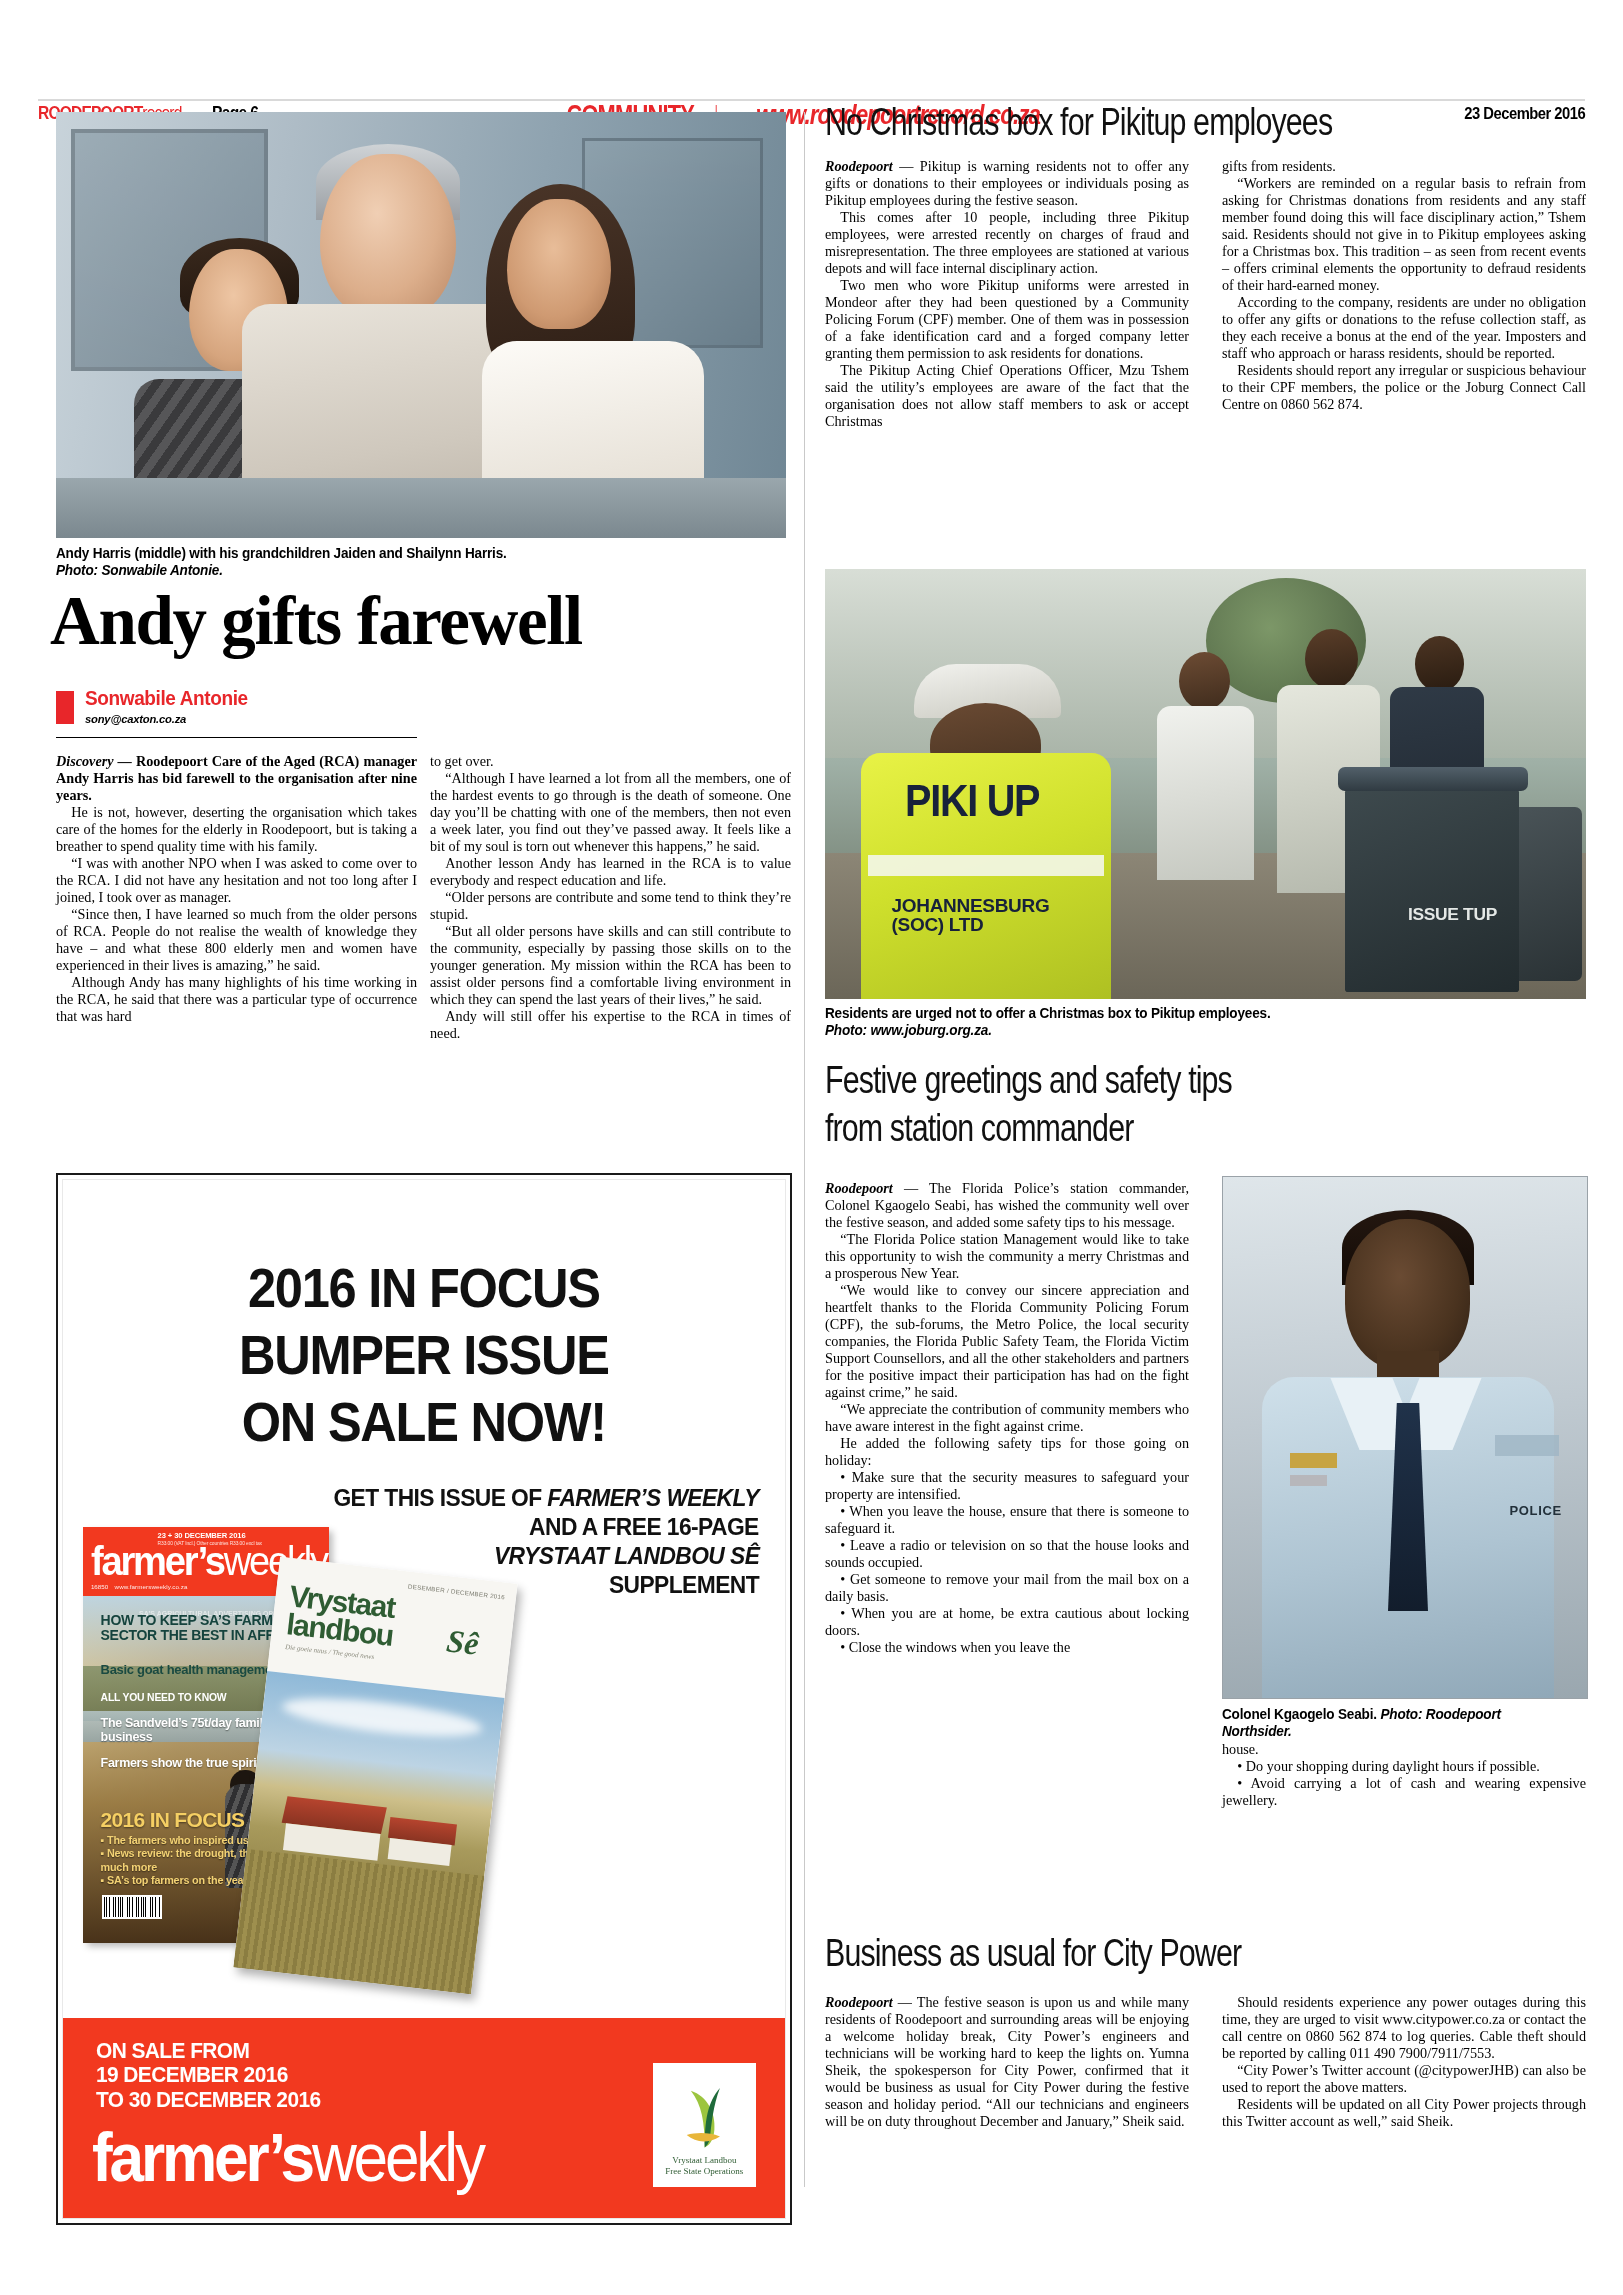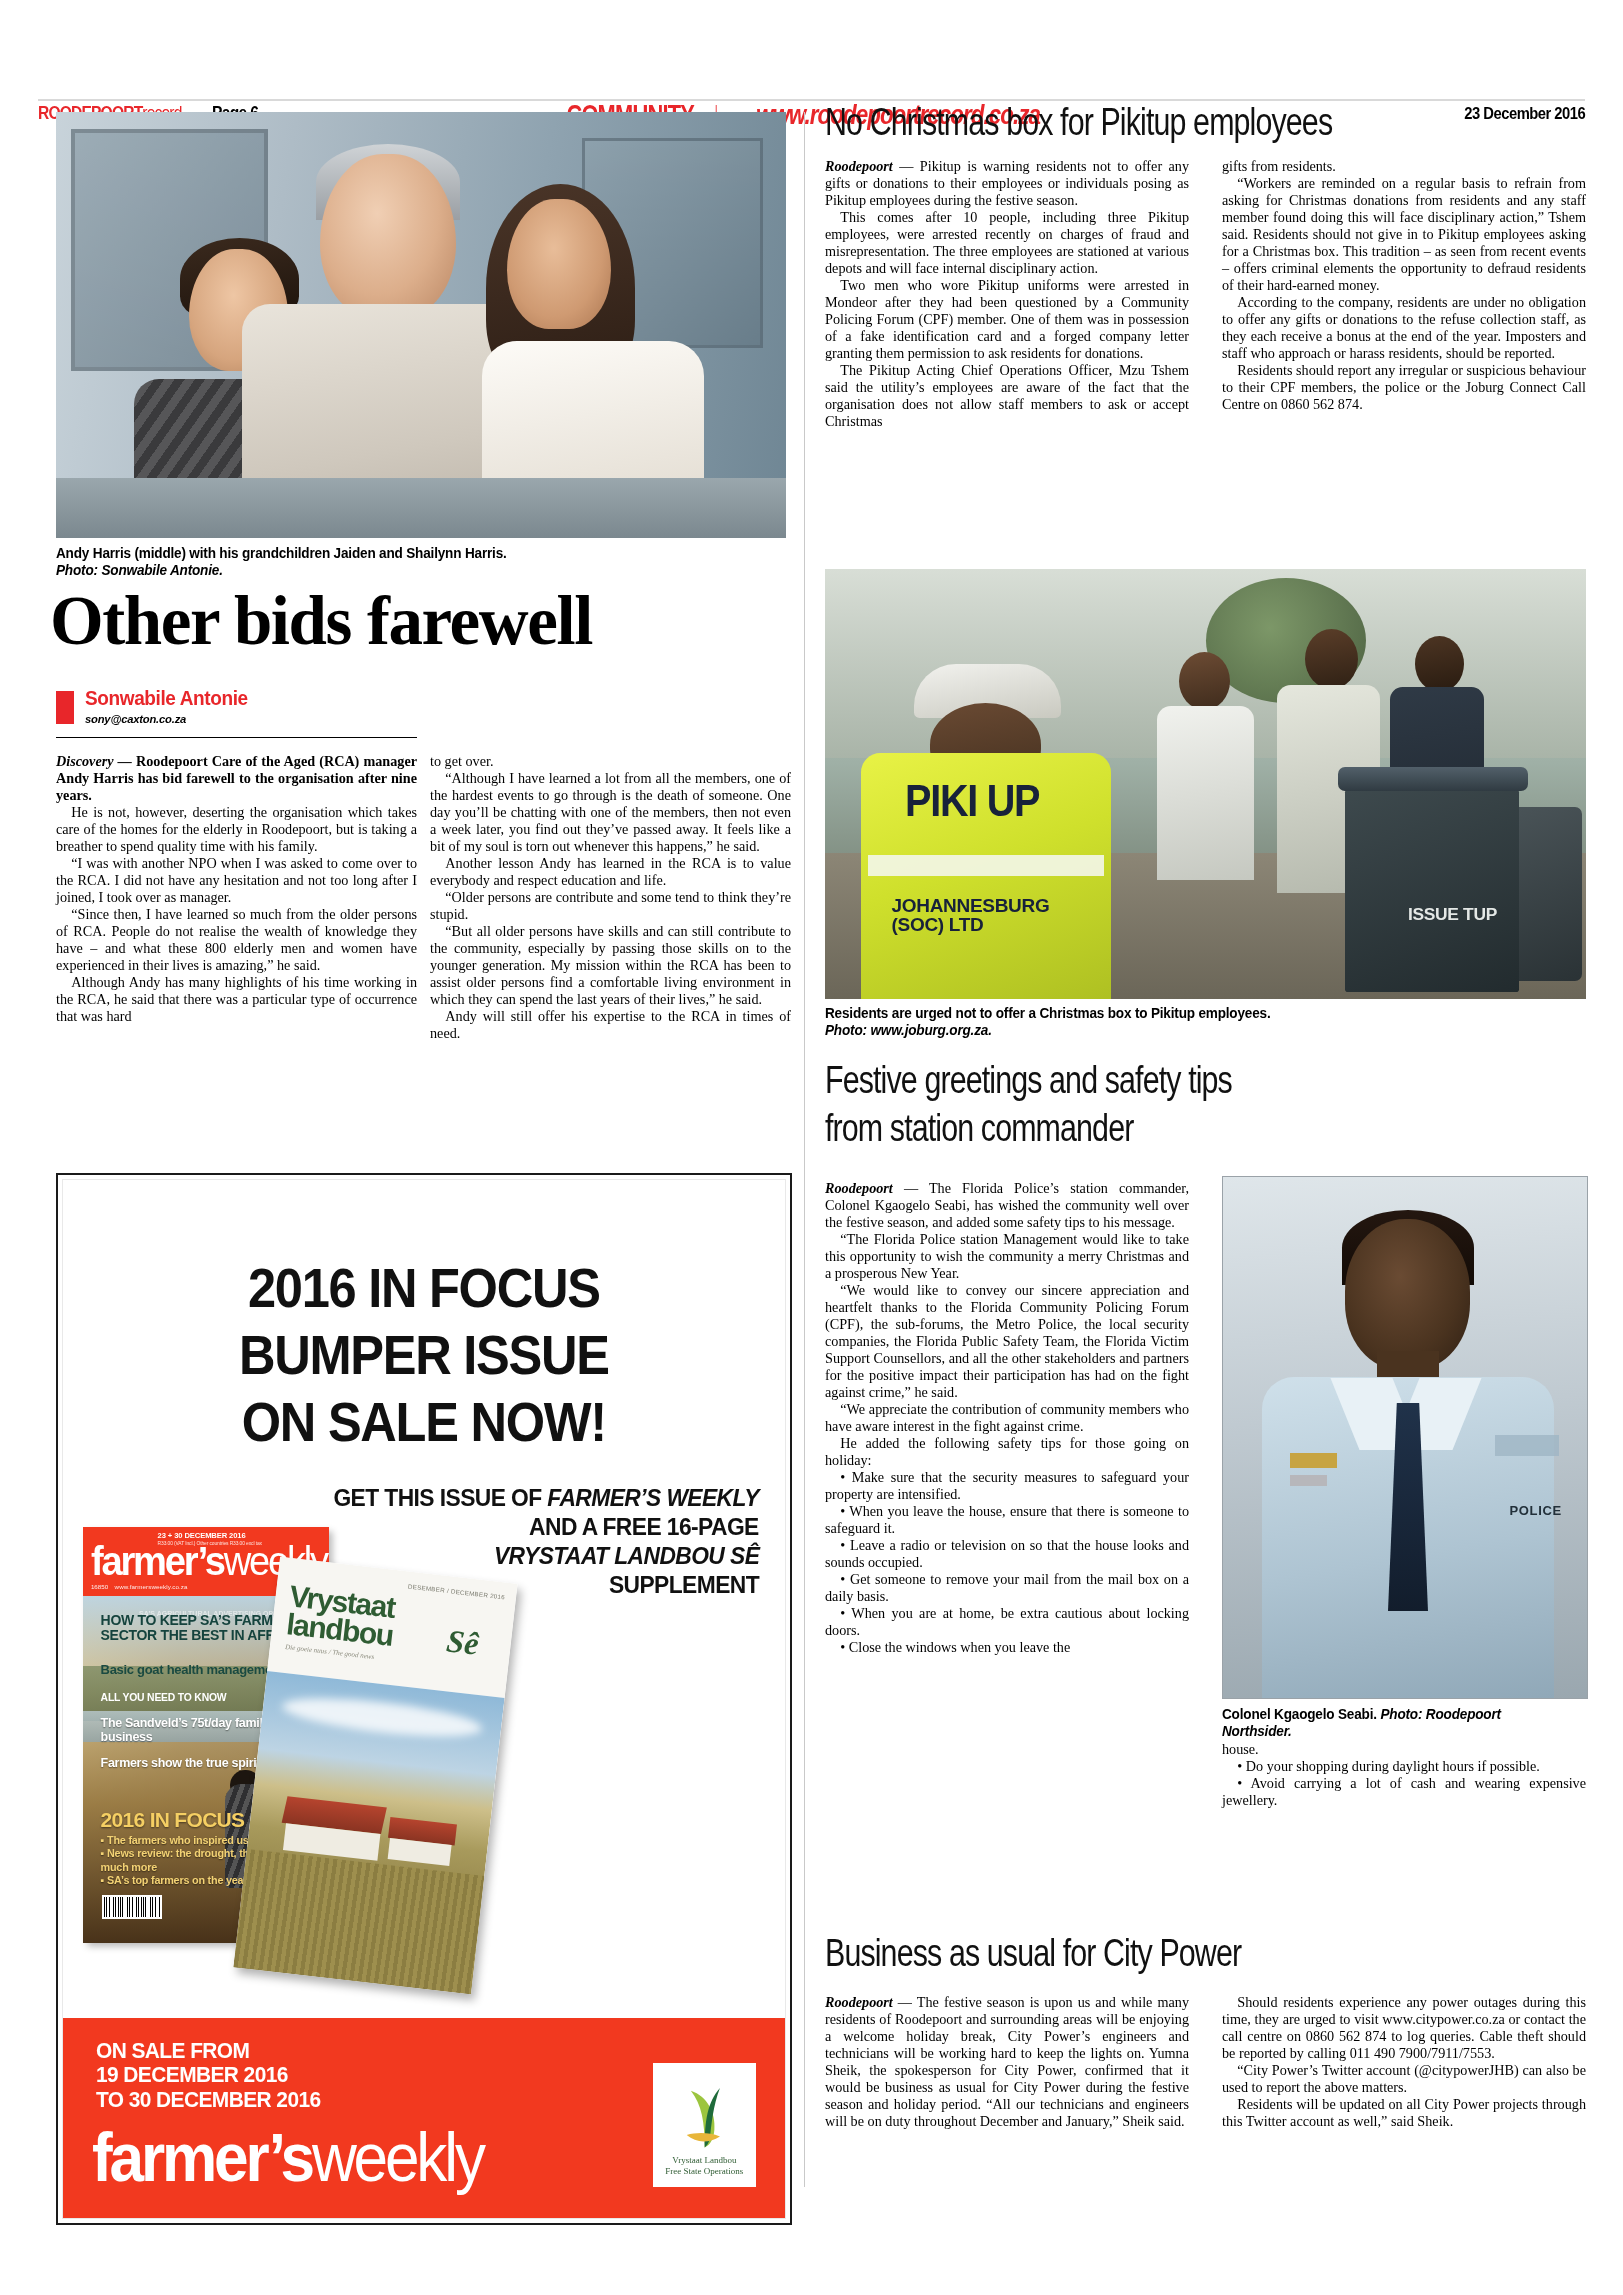--- a/index.html
+++ b/index.html
@@ -375,21 +375,21 @@
     <div class="ph-person ph-girl-head"></div>
     <div class="ph-girl-body"></div>
     <div class="ph-tile"></div>
   </div>
 
   <div class="cap-main">
     <div class="caption">Andy Harris (middle) with his grandchildren Jaiden and Shailynn Harris.</div>
     <div class="caption-it">Photo: Sonwabile Antonie.</div>
   </div>
 
-  <div class="andy-headline">Other bids farewell</div>
+  <div class="andy-headline">Andy gifts farewell</div>
 
   <div class="byline-box">
     <div class="byline-sq"></div>
     <div class="byline-name">Sonwabile Antonie</div>
     <div class="byline-mail">sony@caxton.co.za</div>
   </div>
   <div class="byline-rule"></div>
 
   <div class="left-c1 body-col">
     <p class="noindent"><span class="kicker">Discovery</span> <span class="lead-in">—</span> <span class="lead-in">Roodepoort Care of the Aged (RCA) manager Andy Harris has bid farewell to the organisation after nine years.</span></p>

